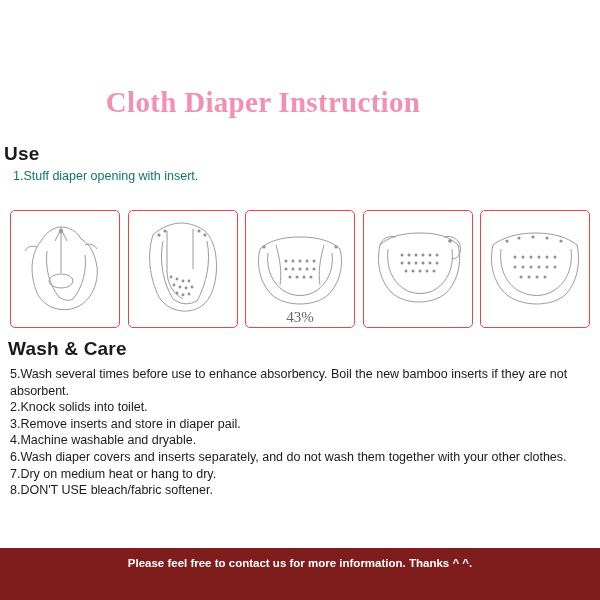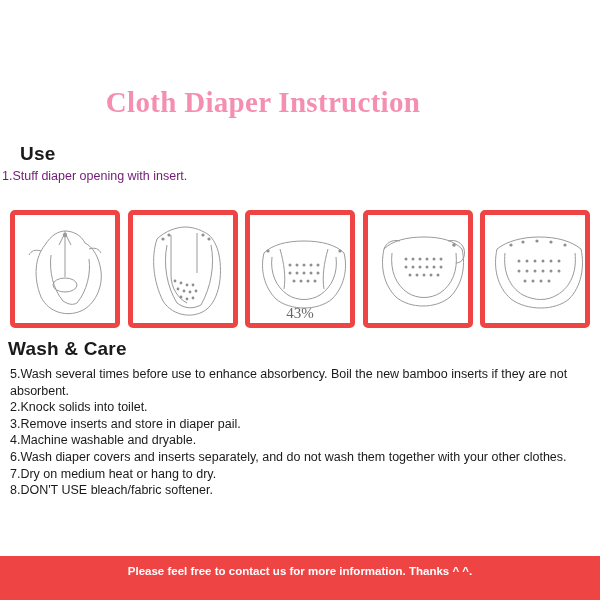--- a/index.html
+++ b/index.html
@@ -35,46 +35,46 @@
   .section-head {
     font-family: "Liberation Sans", sans-serif;
     font-weight: bold;
     font-size: 19px;
     color: #1a1a1a;
     letter-spacing: 0.2px;
   }
   #use-head {
     position: absolute;
     top: 143px;
-    left: 20px;
+    left: 4px;
   }
   .steps {
     position: absolute;
-    left: 2px;
+    left: 13px;
     top: 168px;
     width: 580px;
     font-size: 12.5px;
-    color: #701a75;
+    color: #0f766e;
     line-height: 16.5px;
   }
   .steps div { white-space: nowrap; }
 
   .figures {
     position: absolute;
     top: 210px;
     left: 10px;
     width: 580px;
     height: 120px;
     display: flex;
     justify-content: space-between;
   }
   .fig {
     width: 110px;
     height: 118px;
-    border: 5px solid #ef4444;
+    border: 1px solid #ef4444;
     border-radius: 5px;
     background: #ffffff;
     position: relative;
     box-sizing: border-box;
     overflow: hidden;
   }
   .fig svg { display: block; }
   .fig-label {
     position: absolute;
     bottom: 1px;
@@ -100,22 +100,22 @@
     color: #1a1a1a;
     line-height: 16.6px;
   }
   .wash-list .item { margin-bottom: 0px; }
 
   .footer {
     position: absolute;
     left: 0;
     bottom: 0;
     width: 600px;
-    height: 44px;
-    background: #ef4444;
+    height: 52px;
+    background: #7f1d1d;
   }
   .footer-text {
     position: absolute;
     left: 0;
     top: 9px;
     width: 600px;
     text-align: center;
     color: #ffffff;
     font-size: 11.5px;
     font-weight: bold;

